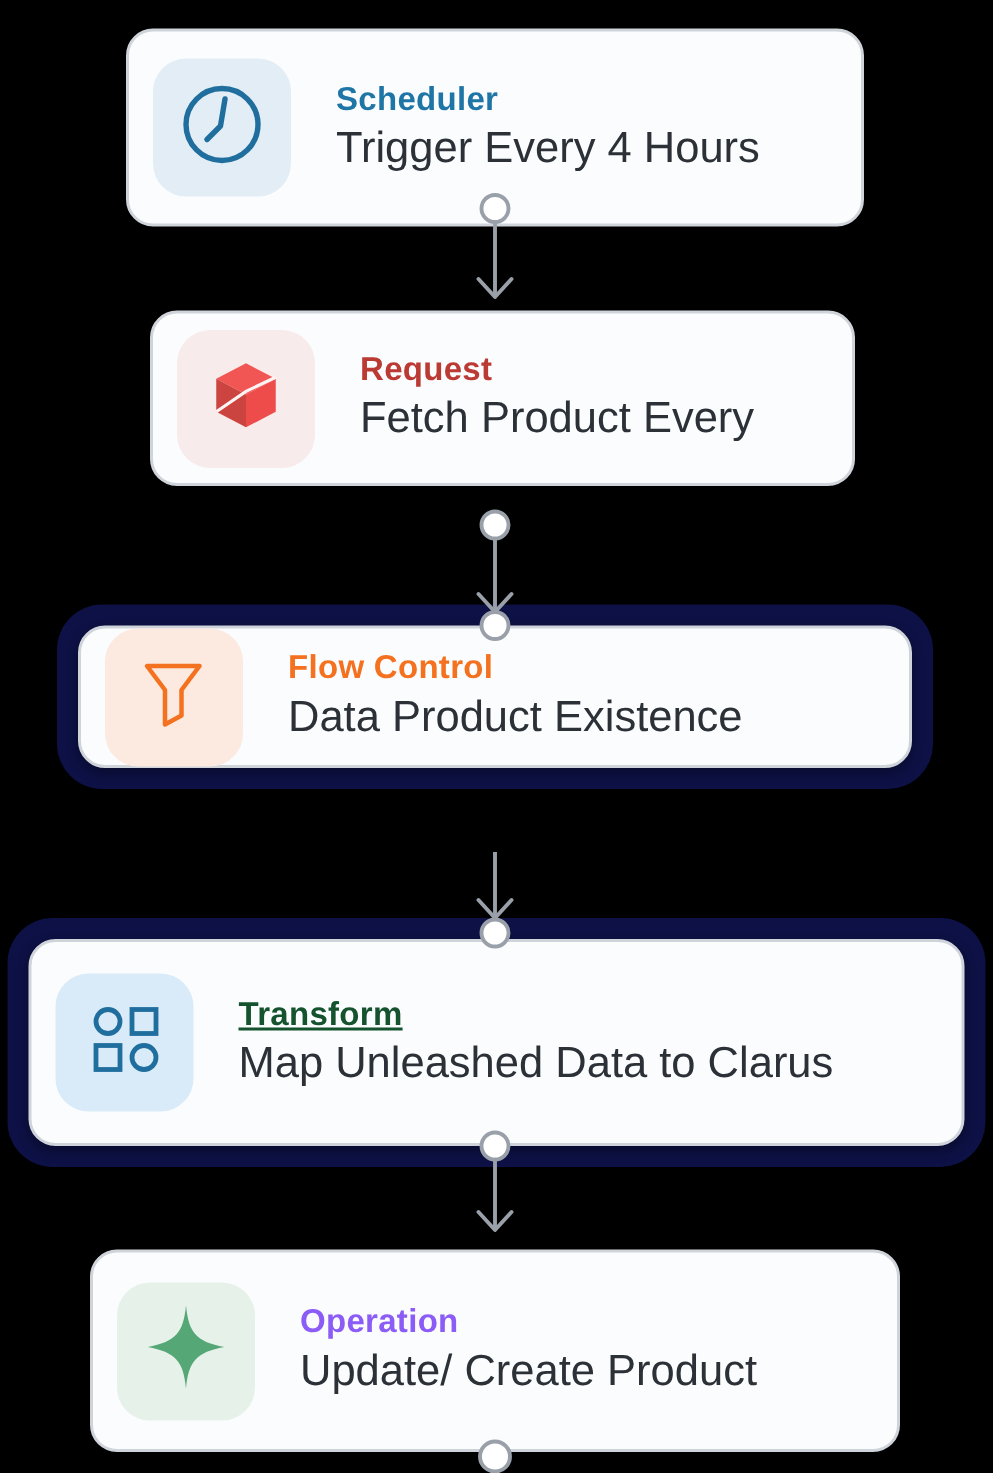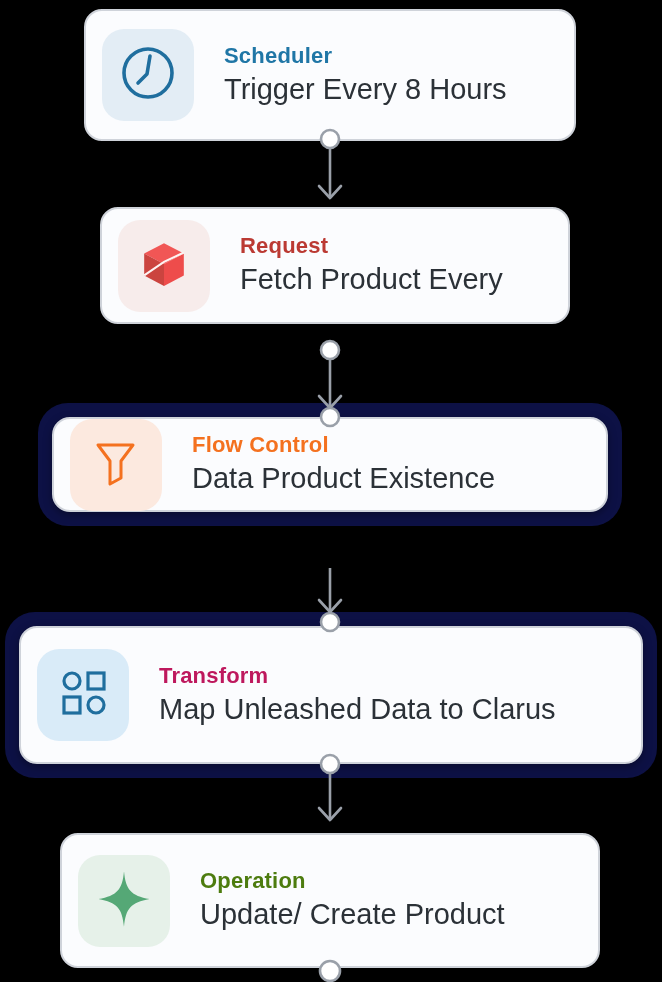--- a/index.html
+++ b/index.html
@@ -17,21 +17,21 @@
   .sel-wrap{position:absolute;background:#0d1145;border-radius:30px;}
   .sel-wrap .node{position:absolute;left:14px;top:14px;right:14px;bottom:14px;}
   .icon-box{
     flex:0 0 92px;width:92px;height:92px;border-radius:22px;
     display:flex;align-items:center;justify-content:center;
   }
   .node-text{display:flex;flex-direction:column;gap:7px;}
   .cat{font-size:22px;font-weight:700;letter-spacing:.2px;line-height:1;}
   .title{font-size:29px;font-weight:400;color:#2b3137;line-height:1.1;white-space:nowrap;}
 
-  #node-scheduler{left:84px;top:9px;width:492px;height:132px;}
+  #node-scheduler{left:84px;top:19px;width:492px;height:132px;}
   #node-request{left:100px;top:207px;width:470px;height:117px;}
   #wrap-flow-control{left:38px;top:403px;width:584px;height:123px;}
   #wrap-transform{left:5px;top:612px;width:652px;height:166px;}
   #node-operation{left:60px;top:833px;width:540px;height:135px;}
 
   
   #connectors{position:absolute;left:0;top:0;width:662px;height:982px;pointer-events:none;}
   #connectors .port{pointer-events:auto;}
 </style>
 </head>
@@ -43,21 +43,21 @@
     <div class="icon-box" style="background: rgb(227, 237, 245);">
       <span>
         <svg width="58" height="58" viewBox="0 0 58 58" fill="none">
           <circle cx="29" cy="29" r="24" stroke="#1f6e9e" stroke-width="3.6"></circle>
           <polyline points="31,12 28,30 19,39" stroke="#1f6e9e" stroke-width="3.6" fill="none" stroke-linecap="round" stroke-linejoin="round"></polyline>
         </svg>
       </span>
     </div>
     <div class="node-text">
       <span class="cat" style="color: rgb(31, 118, 166);">Scheduler</span>
-      <span class="title">Trigger Every 8 Hours</span>
+      <span class="title">Trigger Every 4 Hours</span>
     </div>
   </div>
 
   <div class="node" id="node-request">
     <div class="icon-box" style="background: rgb(247, 236, 235);">
       <span>
         <svg width="48" height="48" viewBox="0 0 46 46">
           <polygon points="23,3 42,13 23,23 4,13" fill="#f15655"></polygon>
           <polygon points="4,13 23,23 23,44 4,34" fill="#cb443f"></polygon>
           <polygon points="23,23 42,13 42,34 23,44" fill="#ee4c4b"></polygon>
@@ -93,36 +93,36 @@
         <span>
           <svg width="50" height="50" viewBox="0 0 50 50" fill="none">
             <circle cx="14" cy="13" r="8" stroke="#1f6e9e" stroke-width="3.2"></circle>
             <rect x="30" y="5" width="16" height="16" stroke="#1f6e9e" stroke-width="3.2"></rect>
             <rect x="6" y="29" width="16" height="16" stroke="#1f6e9e" stroke-width="3.2"></rect>
             <circle cx="38" cy="37" r="8" stroke="#1f6e9e" stroke-width="3.2"></circle>
           </svg>
         </span>
       </div>
       <div class="node-text">
-        <span class="cat" style="color: #be185d;">Transform</span>
+        <span class="cat" style="color: #14532d; text-decoration: underline;">Transform</span>
         <span class="title">Map Unleashed Data to Clarus</span>
       </div>
     </div>
   </div>
 
   <div class="node" id="node-operation">
     <div class="icon-box" style="background: rgb(230, 241, 233);">
       <span>
         <svg width="56" height="58" viewBox="0 0 48 50">
           <path d="M24 1 C25.5 17 30 22 46 25 C30 28 25.5 33 24 49 C22.5 33 18 28 2 25 C18 22 22.5 17 24 1 Z" fill="#55a876"></path>
         </svg>
       </span>
     </div>
     <div class="node-text">
-      <span class="cat" style="color: #4d7c0f;">Operation</span>
+      <span class="cat" style="color: #8b5cf6;">Operation</span>
       <span class="title">Update/ Create Product</span>
     </div>
   </div>
 
   <svg id="connectors" viewBox="0 0 662 982">
     <g stroke="#9aa0a9" fill="none" stroke-width="2.6">
 
       <circle class="port" cx="330" cy="139" r="9" fill="#fff"></circle>
       <line x1="330" y1="148" x2="330" y2="197"></line>
       <polyline points="319,186 330,198 341,186" stroke-linecap="round" stroke-linejoin="round"></polyline>

